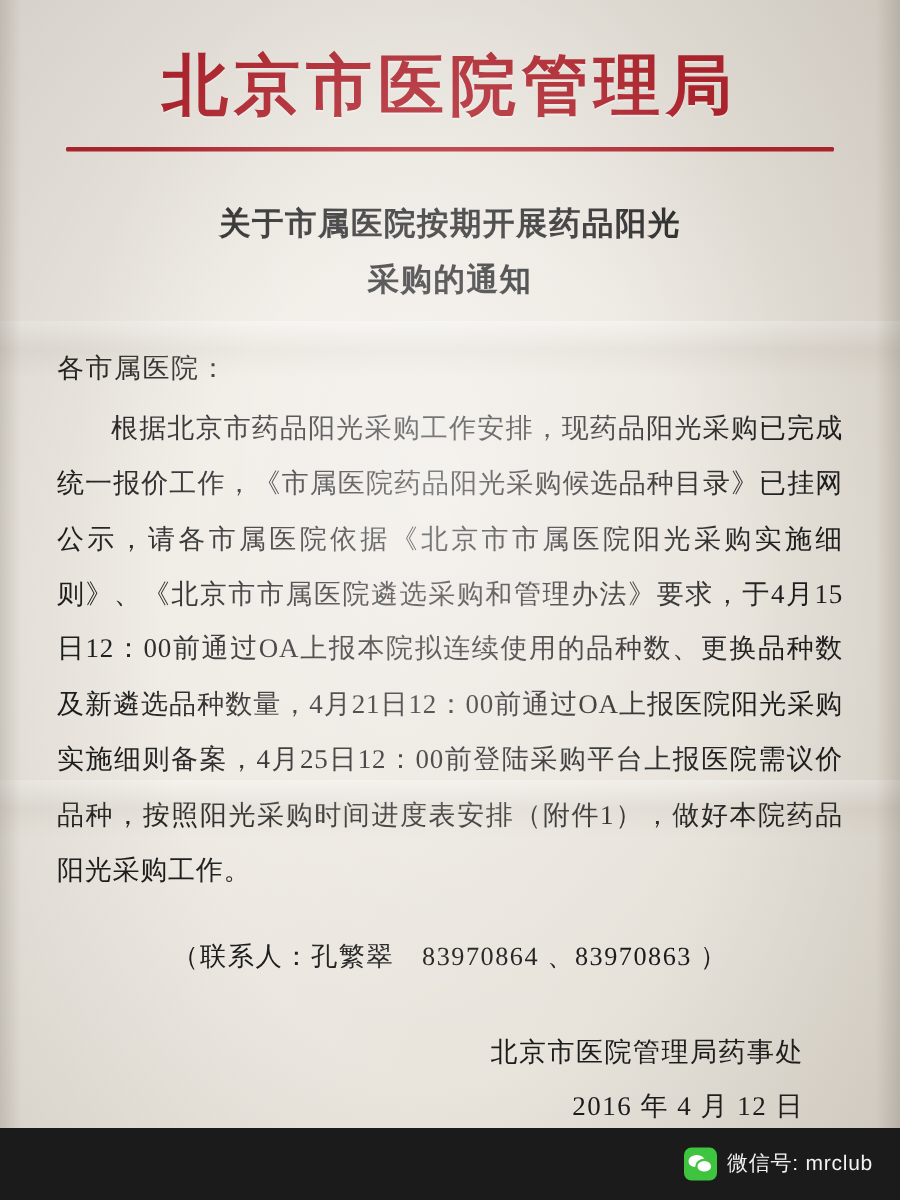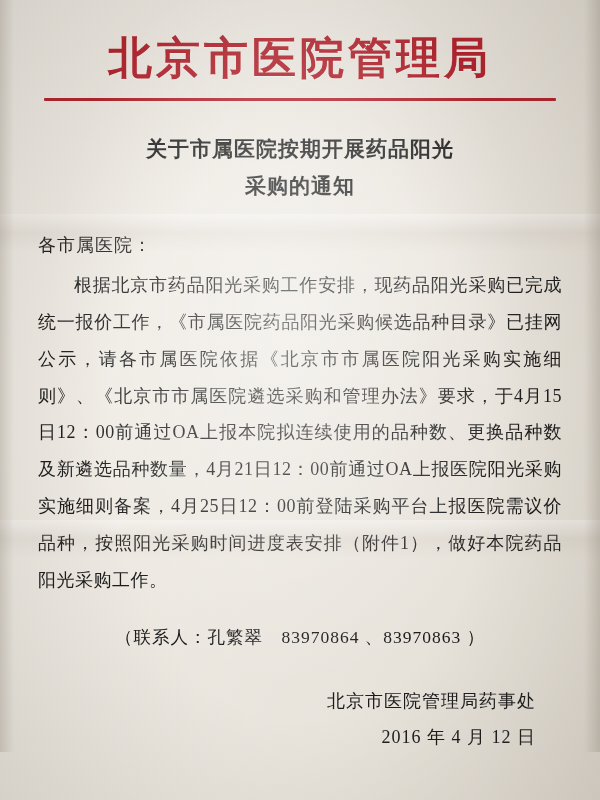--- a/index.html
+++ b/index.html
@@ -216,14 +216,20 @@
 
     <div class="signature">
       <div>北京市医院管理局药事处</div>
       <div>2016 年 4 月 12 日</div>
     </div>
 
   </div>
 
   <div class="vignette"></div>
 
+  <div class="footer-bar">
+    <div class="wechat-chip">
+      <span class="wechat-icon"></span>
+      <span class="wechat-text">微信号: mrclub</span>
+    </div>
+  </div>
 
 </div>
 
 </body></html>

